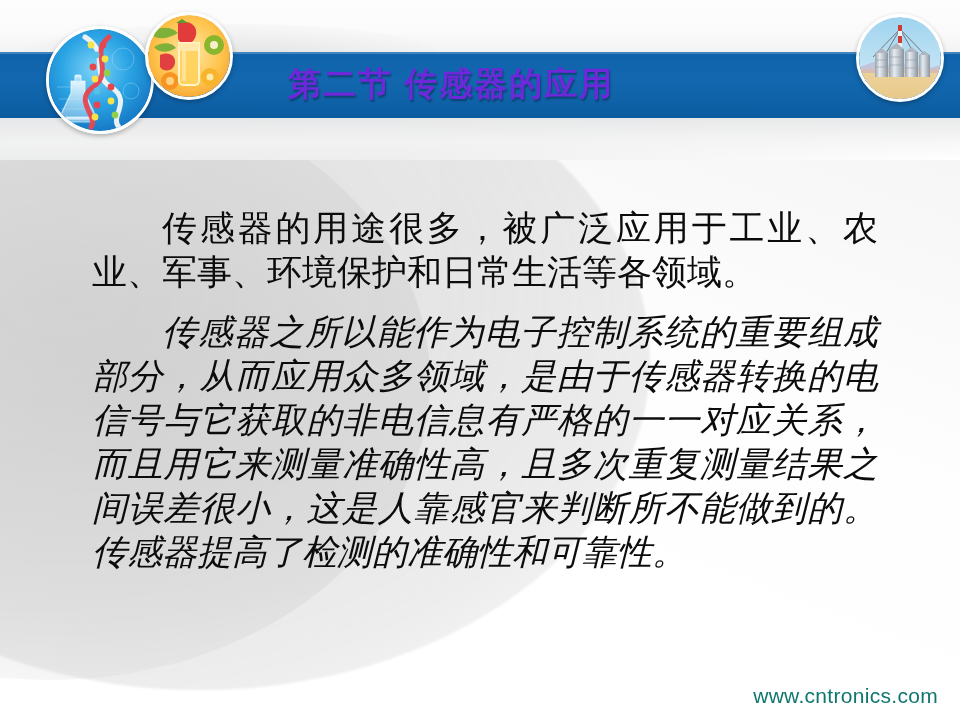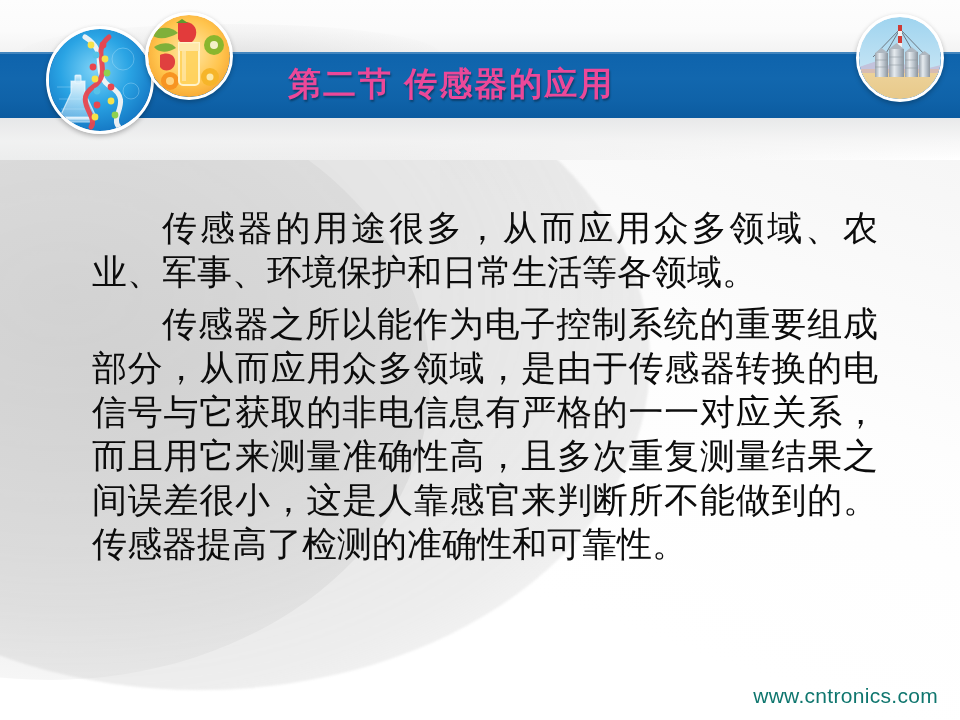--- a/index.html
+++ b/index.html
@@ -134,21 +134,21 @@
   }
 
   .slide-title {
     position: absolute;
     left: 288px;
     top: 62px;
     font-family: "Liberation Sans", "DejaVu Sans", sans-serif;
     font-size: 33px;
     font-weight: bold;
     letter-spacing: 2px;
-    color: #ec4899;
+    color: #6d28d9;
     text-shadow: 1px 2px 2px rgba(0,0,0,0.35);
     white-space: nowrap;
   }
 
   
   .badge {
     position: absolute;
     border-radius: 50%;
     overflow: hidden;
     box-shadow: 0 2px 5px rgba(0,0,0,0.28);
@@ -172,21 +172,21 @@
     top: 206px;
     width: 786px;
     font-family: "DejaVu Serif", "Liberation Serif", serif;
     font-size: 35px;
     line-height: 44px;
     color: #0c0c0c;
     letter-spacing: 0px;
     text-align: justify;
   }
   .para { margin: 0; text-indent: 2em; }
-  .para + .para { margin-top: 8px; }
+  .para + .para { margin-top: 16px; font-style: italic; }
 
   
   .watermark {
     position: absolute;
     right: 22px;
     bottom: 12px;
     font-family: "Liberation Sans", "DejaVu Sans", sans-serif;
     font-size: 21px;
     letter-spacing: 0.3px;
     color: #0f766e;
@@ -359,19 +359,19 @@
               <line x1="46" y1="43" x2="59" y2="43"></line>
                 <line x1="46" y1="51" x2="59" y2="51"></line>
             </g>
           </g>
         </svg>
       </div>
     </div>
   </div>
 
   <div class="body-text">
-    <p class="para">传感器的用途很多，从而应用众多领域、农业、军事、环境保护和日常生活等各领域。</p>
+    <p class="para">传感器的用途很多，被广泛应用于工业、农业、军事、环境保护和日常生活等各领域。</p>
     <p class="para">传感器之所以能作为电子控制系统的重要组成部分，从而应用众多领域，是由于传感器转换的电信号与它获取的非电信息有严格的一一对应关系，而且用它来测量准确性高，且多次重复测量结果之间误差很小，这是人靠感官来判断所不能做到的。传感器提高了检测的准确性和可靠性。</p>
   </div>
 
   <div class="watermark">www.cntronics.com</div>
 
 </div>
 
 </body></html>

